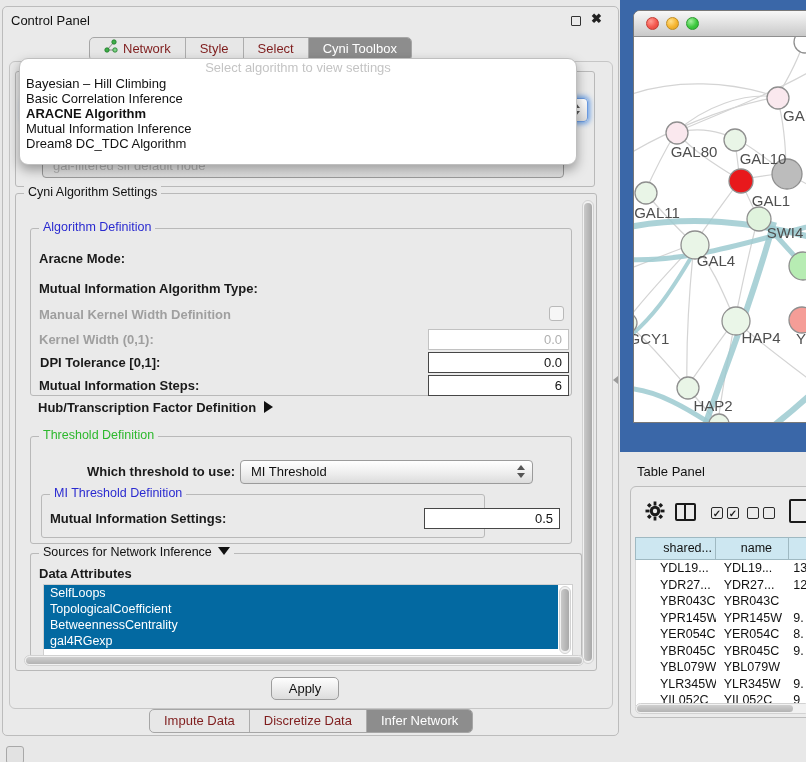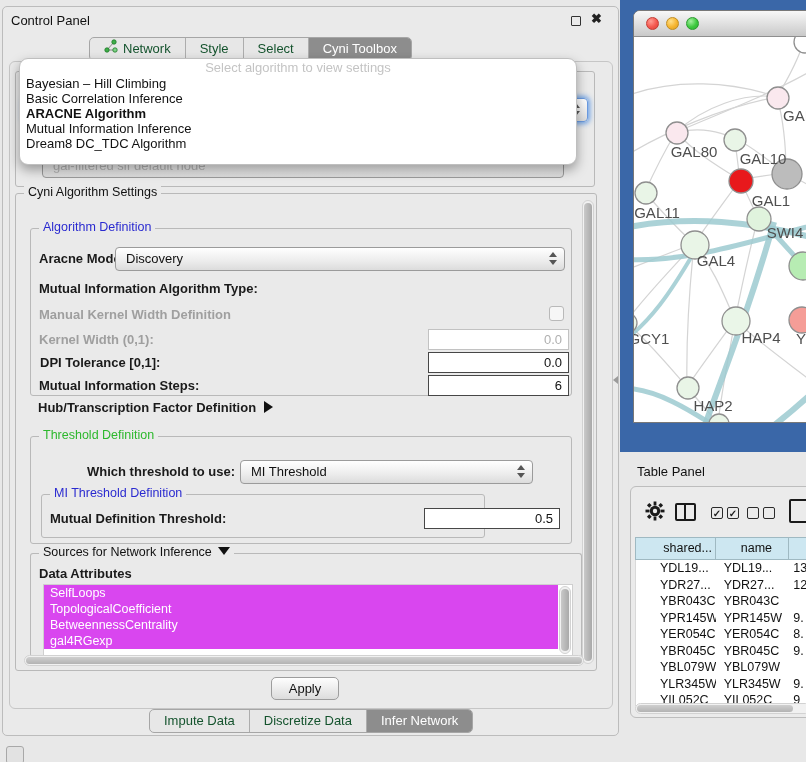--- a/index.html
+++ b/index.html
@@ -9,21 +9,21 @@
   
   .cpanel{position:absolute;left:2px;top:6px;width:617px;height:730px;
     background:#eaeaea;border:1px solid #bcbcbc;border-radius:5px;}
   .cpanel-title{position:absolute;left:8px;top:6px;font-size:13px;color:#111;}
   .win-float{position:absolute;right:37px;top:9px;width:10px;height:10px;
     border:1.5px solid #333;border-radius:1px;}
   .win-close{position:absolute;right:16px;top:4px;font-size:13px;font-weight:bold;color:#222;}
 
   .seg{display:flex;border:1px solid #a6a6a6;border-radius:5px;background:#e7e7e7;
     overflow:hidden;height:24px;}
-  .seg>div{line-height:22px;padding:0 14px;font-size:13px;color:#14532d;
+  .seg>div{line-height:22px;padding:0 14px;font-size:13px;color:#7f1d1d;
     border-left:1px solid #adadad;display:flex;align-items:center;gap:5px;white-space:nowrap;}
   .seg>div:first-child{border-left:none;}
   .seg>div.sel{background:#8d8d8d;color:#fff;}
   .top-tabs{position:absolute;left:86px;top:30px;}
   .bottom-tabs{position:absolute;left:146px;top:702px;}
 
   .content-panel{position:absolute;left:6px;top:54px;width:604px;height:648px;
     border:1px solid #c6c6c6;border-radius:6px;background:#eaeaea;}
 
   
@@ -59,21 +59,21 @@
   
   .popup{position:absolute;left:16px;top:51px;width:558px;height:107px;background:#fff;
     border:1px solid #bfbfbf;border-radius:9px;box-shadow:0 5px 12px rgba(0,0,0,.35);
     z-index:50;overflow:hidden;}
   .popup .prompt{text-align:center;color:#c4c4c4;font-size:13px;height:17px;line-height:18px;}
   .algo-item{font-size:13px;color:#111;line-height:15px;padding-left:6px;white-space:nowrap;}
   .algo-item.bold{font-weight:bold;}
 
   
   .attr-list{position:absolute;background:#fff;border:1px solid #cfcfcf;}
-  .attr-item{height:16px;line-height:16px;background:#d946ef;color:#fff;
+  .attr-item{height:16px;line-height:16px;background:#0369a1;color:#fff;
     font-size:12.5px;padding-left:6px;margin-right:14px;white-space:nowrap;}
   .vscroll{position:absolute;width:12px;background:#f1f1f1;border:1px solid #d2d2d2;border-radius:6px;}
   .vscroll .thumb{position:absolute;left:1px;right:1px;background:linear-gradient(90deg,#c9c9c9,#a9a9a9);
     border-radius:5px;}
   .hscroll{position:absolute;height:11px;background:#f1f1f1;border:1px solid #d2d2d2;border-radius:6px;}
   .hscroll .thumb{position:absolute;top:1px;bottom:1px;background:linear-gradient(#cfcfcf,#b3b3b3);
     border-radius:5px;}
 
   .apply-btn{position:absolute;left:268px;top:670px;width:68px;height:23px;
     border:1px solid #9d9d9d;border-radius:5px;background:linear-gradient(#fefefe,#dcdcdc);
@@ -188,27 +188,20 @@
     <span class="legend">Cyni Algorithm Settings</span>
 
     <div class="vscroll" style="right:2px;top:6px;bottom:6px;">
       <div class="thumb" style="top:2px;bottom:2px;"></div>
     </div>
 
     <div class="groupbox" style="left:14px;top:34px;width:542px;height:168px;">
       <span class="legend blue">Algorithm Definition</span>
 
       <div class="lab" style="left:8px;top:22px;">Aracne Mode:</div>
-      <div class="combo" style="left:84px;top:18px;width:450px;">
-        <span>Discovery</span>
-        <span class="spin">
-            <i class="up"></i>
-            <i class="down"></i>
-          </span>
-      </div>
 
       <div class="lab" style="left:8px;top:52px;">Mutual Information Algorithm Type:</div>
 
       <div class="lab disabled" style="left:8px;top:78px;">Manual Kernel Width Definition</div>
       <div class="checkbox" style="left:518px;top:77px;"></div>
 
       <div class="lab disabled" style="left:8px;top:103px;">Kernel Width (0,1):</div>
       <div class="tfield disabled" style="left:397px;top:100px;width:141px;">0.0</div>
 
       <div class="lab" style="left:9px;top:126px;">DPI Tolerance [0,1]:</div>
@@ -229,21 +222,21 @@
       <div class="combo" style="left:209px;top:23px;width:293px;">
         <span>MI Threshold</span>
         <span class="spin">
             <i class="up"></i>
             <i class="down"></i>
           </span>
       </div>
 
       <div class="groupbox" style="left:10px;top:57px;width:444px;height:44px;">
         <span class="legend blue" style="background:#eaeaea;">MI Threshold Definition</span>
-        <div class="lab" style="left:8px;top:16px;">Mutual Definition Threshold:</div>
+        <div class="lab" style="left:8px;top:16px;">Mutual Information Settings:</div>
         <div class="tfield" style="left:382px;top:13px;width:136px;">0.5</div>
       </div>
     </div>
 
     <div class="groupbox" style="left:14px;top:359px;width:552px;height:104px;border-bottom:none;">
       <span class="legend"><span>Sources for Network Inference</span><span class="tri-down"></span></span>
       <div class="lab" style="left:8px;top:12px;">Data Attributes</div>
       <div class="attr-list" style="left:12px;top:30px;width:530px;height:72px;">
         <div class="vscroll" style="right:1px;top:1px;bottom:1px;border-radius:6px;">
           <div class="thumb" style="top:2px;bottom:2px;"></div>

